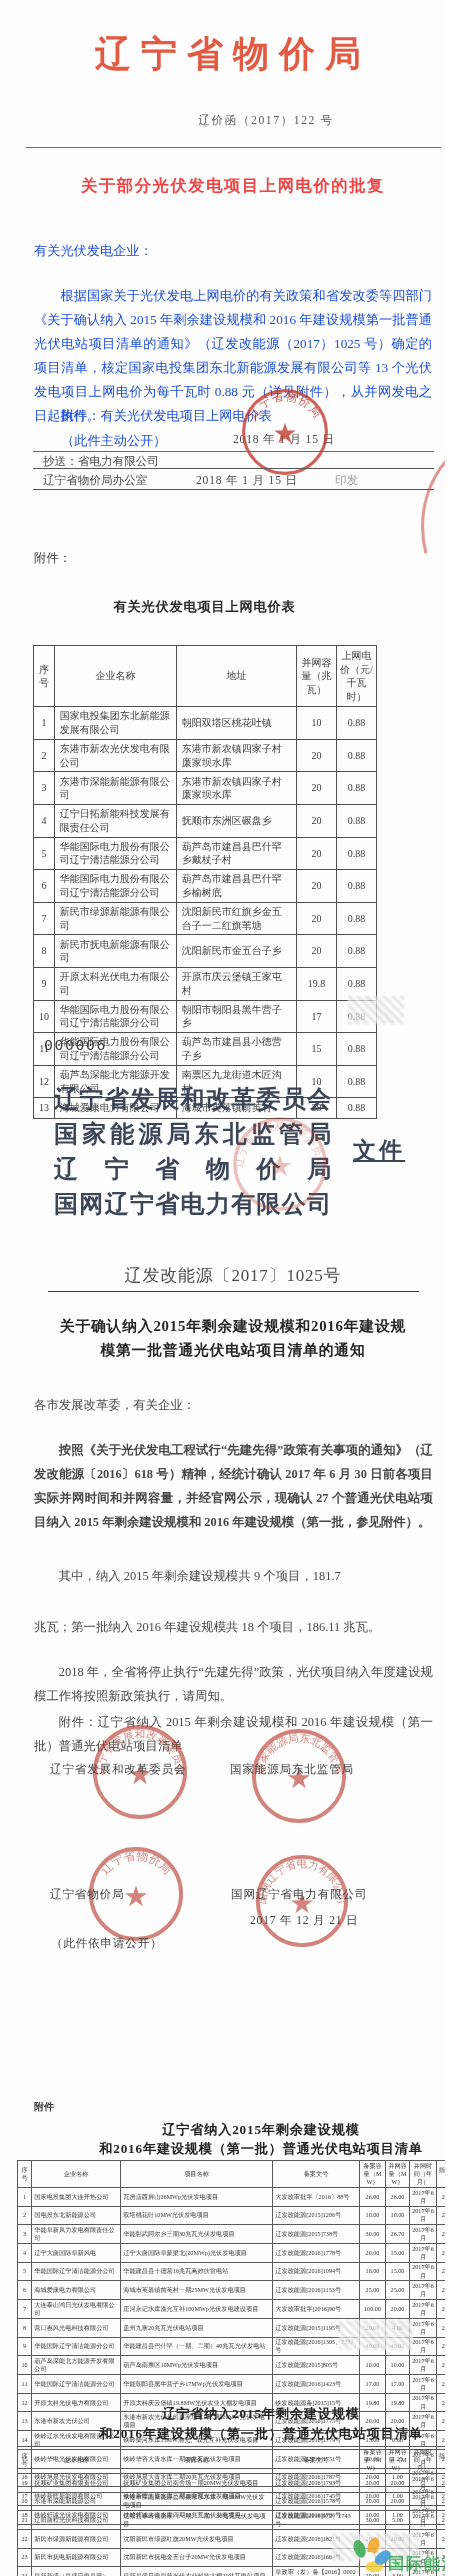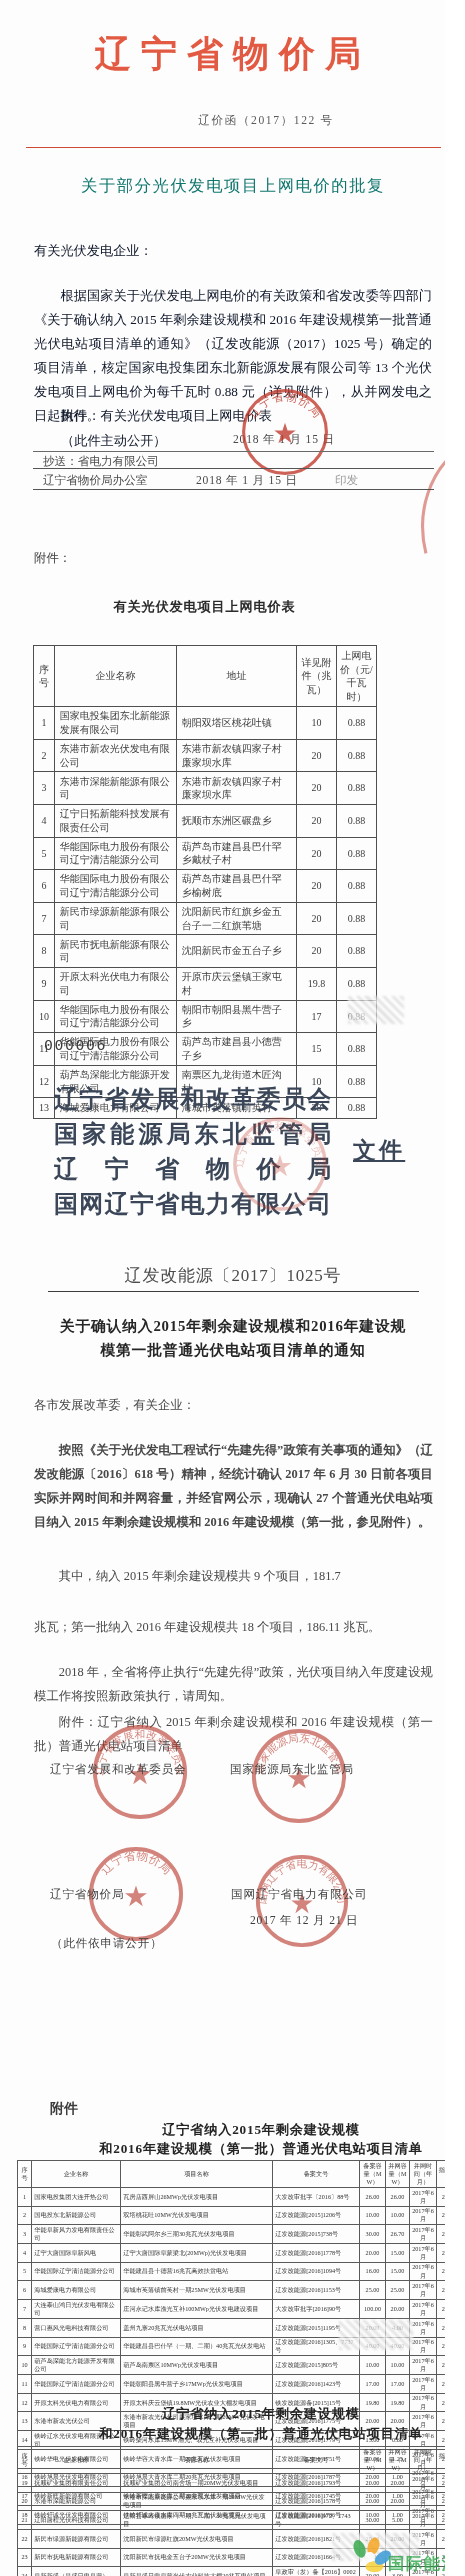--- a/index.html
+++ b/index.html
@@ -4,22 +4,22 @@
 <style>
   html,body{margin:0;padding:0;background:#ffffff;}
   #page{position:relative;width:445px;height:2576px;background:#fdfdfd;overflow:hidden;
         font-family:"Liberation Serif","DejaVu Serif",serif;color:#474747;}
   .abs{position:absolute;}
   .center{left:0;width:466px;text-align:center;}
   .agency-red{font-size:36px;font-weight:700;letter-spacing:10px;color:#e25a42;white-space:nowrap;}
   .docno1{font-size:11.6px;color:#5a5a5a;letter-spacing:1.6px;}
   .redrule{left:26px;width:415px;height:0;border-top:1.6px solid #cd4a36;}
   .blackrule{height:0;border-top:1.6px solid #3c3c3c;}
-  .h1{font-size:16.3px;font-weight:400;color:#0f766e;letter-spacing:1.6px;}
-  .body-t{font-size:13.2px;line-height:24px;color:#0f172a;}
+  .h1{font-size:16.3px;font-weight:700;color:#ef4444;letter-spacing:1.6px;}
+  .body-t{font-size:13.2px;line-height:24px;color:#1d4ed8;}
   .para{text-align:justify;}
   .indent{text-indent:2em;margin-top:20px;}
   .small-t{font-size:11.6px;color:#4a4a4a;}
   .att-label{font-size:12.4px;color:#404040;}
   .tbl-title{font-size:13.2px;font-weight:700;color:#2b2b2b;letter-spacing:0.8px;}
   table{border-collapse:collapse;table-layout:fixed;}
   .tbl1{width:343px;}
   .tbl1 th,.tbl1 td{border:0.8px solid #4f4f4f;font-size:10px;color:#3d3d3d;text-align:center;
        padding:3.1px 2.3px;line-height:1.35;font-weight:400;word-break:break-all;}
   .tbl1 td:nth-child(2){text-align:left;padding:2.3px 4.7px;}
@@ -89,21 +89,21 @@
         <col style="width:122px">
         <col style="width:120px">
         <col style="width:40px">
         <col style="width:40px">
       </colgroup>
     <thead>
         <tr>
           <th>序号</th>
           <th>企业名称</th>
           <th>地址</th>
-          <th>详见附件（兆瓦）</th>
+          <th>并网容量（兆瓦）</th>
           <th>上网电价（元/千瓦时）</th>
         </tr>
       </thead>
     <tbody>
         <tr>
           <td>1</td>
           <td>国家电投集团东北新能源发展有限公司</td>
           <td>朝阳双塔区桃花吐镇</td>
           <td>10</td>
           <td>0.88</td>
@@ -260,21 +260,21 @@
     <text font-size="22" fill="#b9392c"><textPath href="#a6" xlink:href="#a6" startOffset="50%" text-anchor="middle">国网辽宁省电力有限公司</textPath></text>
   </svg>
 
   <div class="abs stamp-caption" style="left:50px;top:1762px;">辽宁省发展和改革委员会</div>
   <div class="abs stamp-caption" style="left:230px;top:1762px;">国家能源局东北监管局</div>
   <div class="abs stamp-caption" style="left:50px;top:1887px;">辽宁省物价局</div>
   <div class="abs stamp-caption" style="left:231px;top:1887px;">国网辽宁省电力有限公司</div>
   <div class="abs stamp-caption" style="left:250px;top:1913px;">2017 年 12 月 21 日</div>
   <div class="abs stamp-caption" style="left:51px;top:1936px;">（此件依申请公开）</div>
 
-  <div class="abs" style="left:50px;top:2100px;font-size:14px;font-weight:700;color:#3c3c3c;">附件</div>
+  <div class="abs" style="left:34px;top:2100px;font-size:10px;font-weight:700;color:#3c3c3c;">附件</div>
   <div class="abs center att2-title" style="top:2121px;">辽宁省纳入2015年剩余建设规模</div>
   <div class="abs center att2-title" style="top:2140px;">和2016年建设规模（第一批）普通光伏电站项目清单</div>
 
   <table class="abs tbl2" style="left:17px;top:2160px;">
     <colgroup>
         <col style="width:14px">
         <col style="width:89px">
         <col style="width:152px">
         <col style="width:87px">
         <col style="width:26px">

